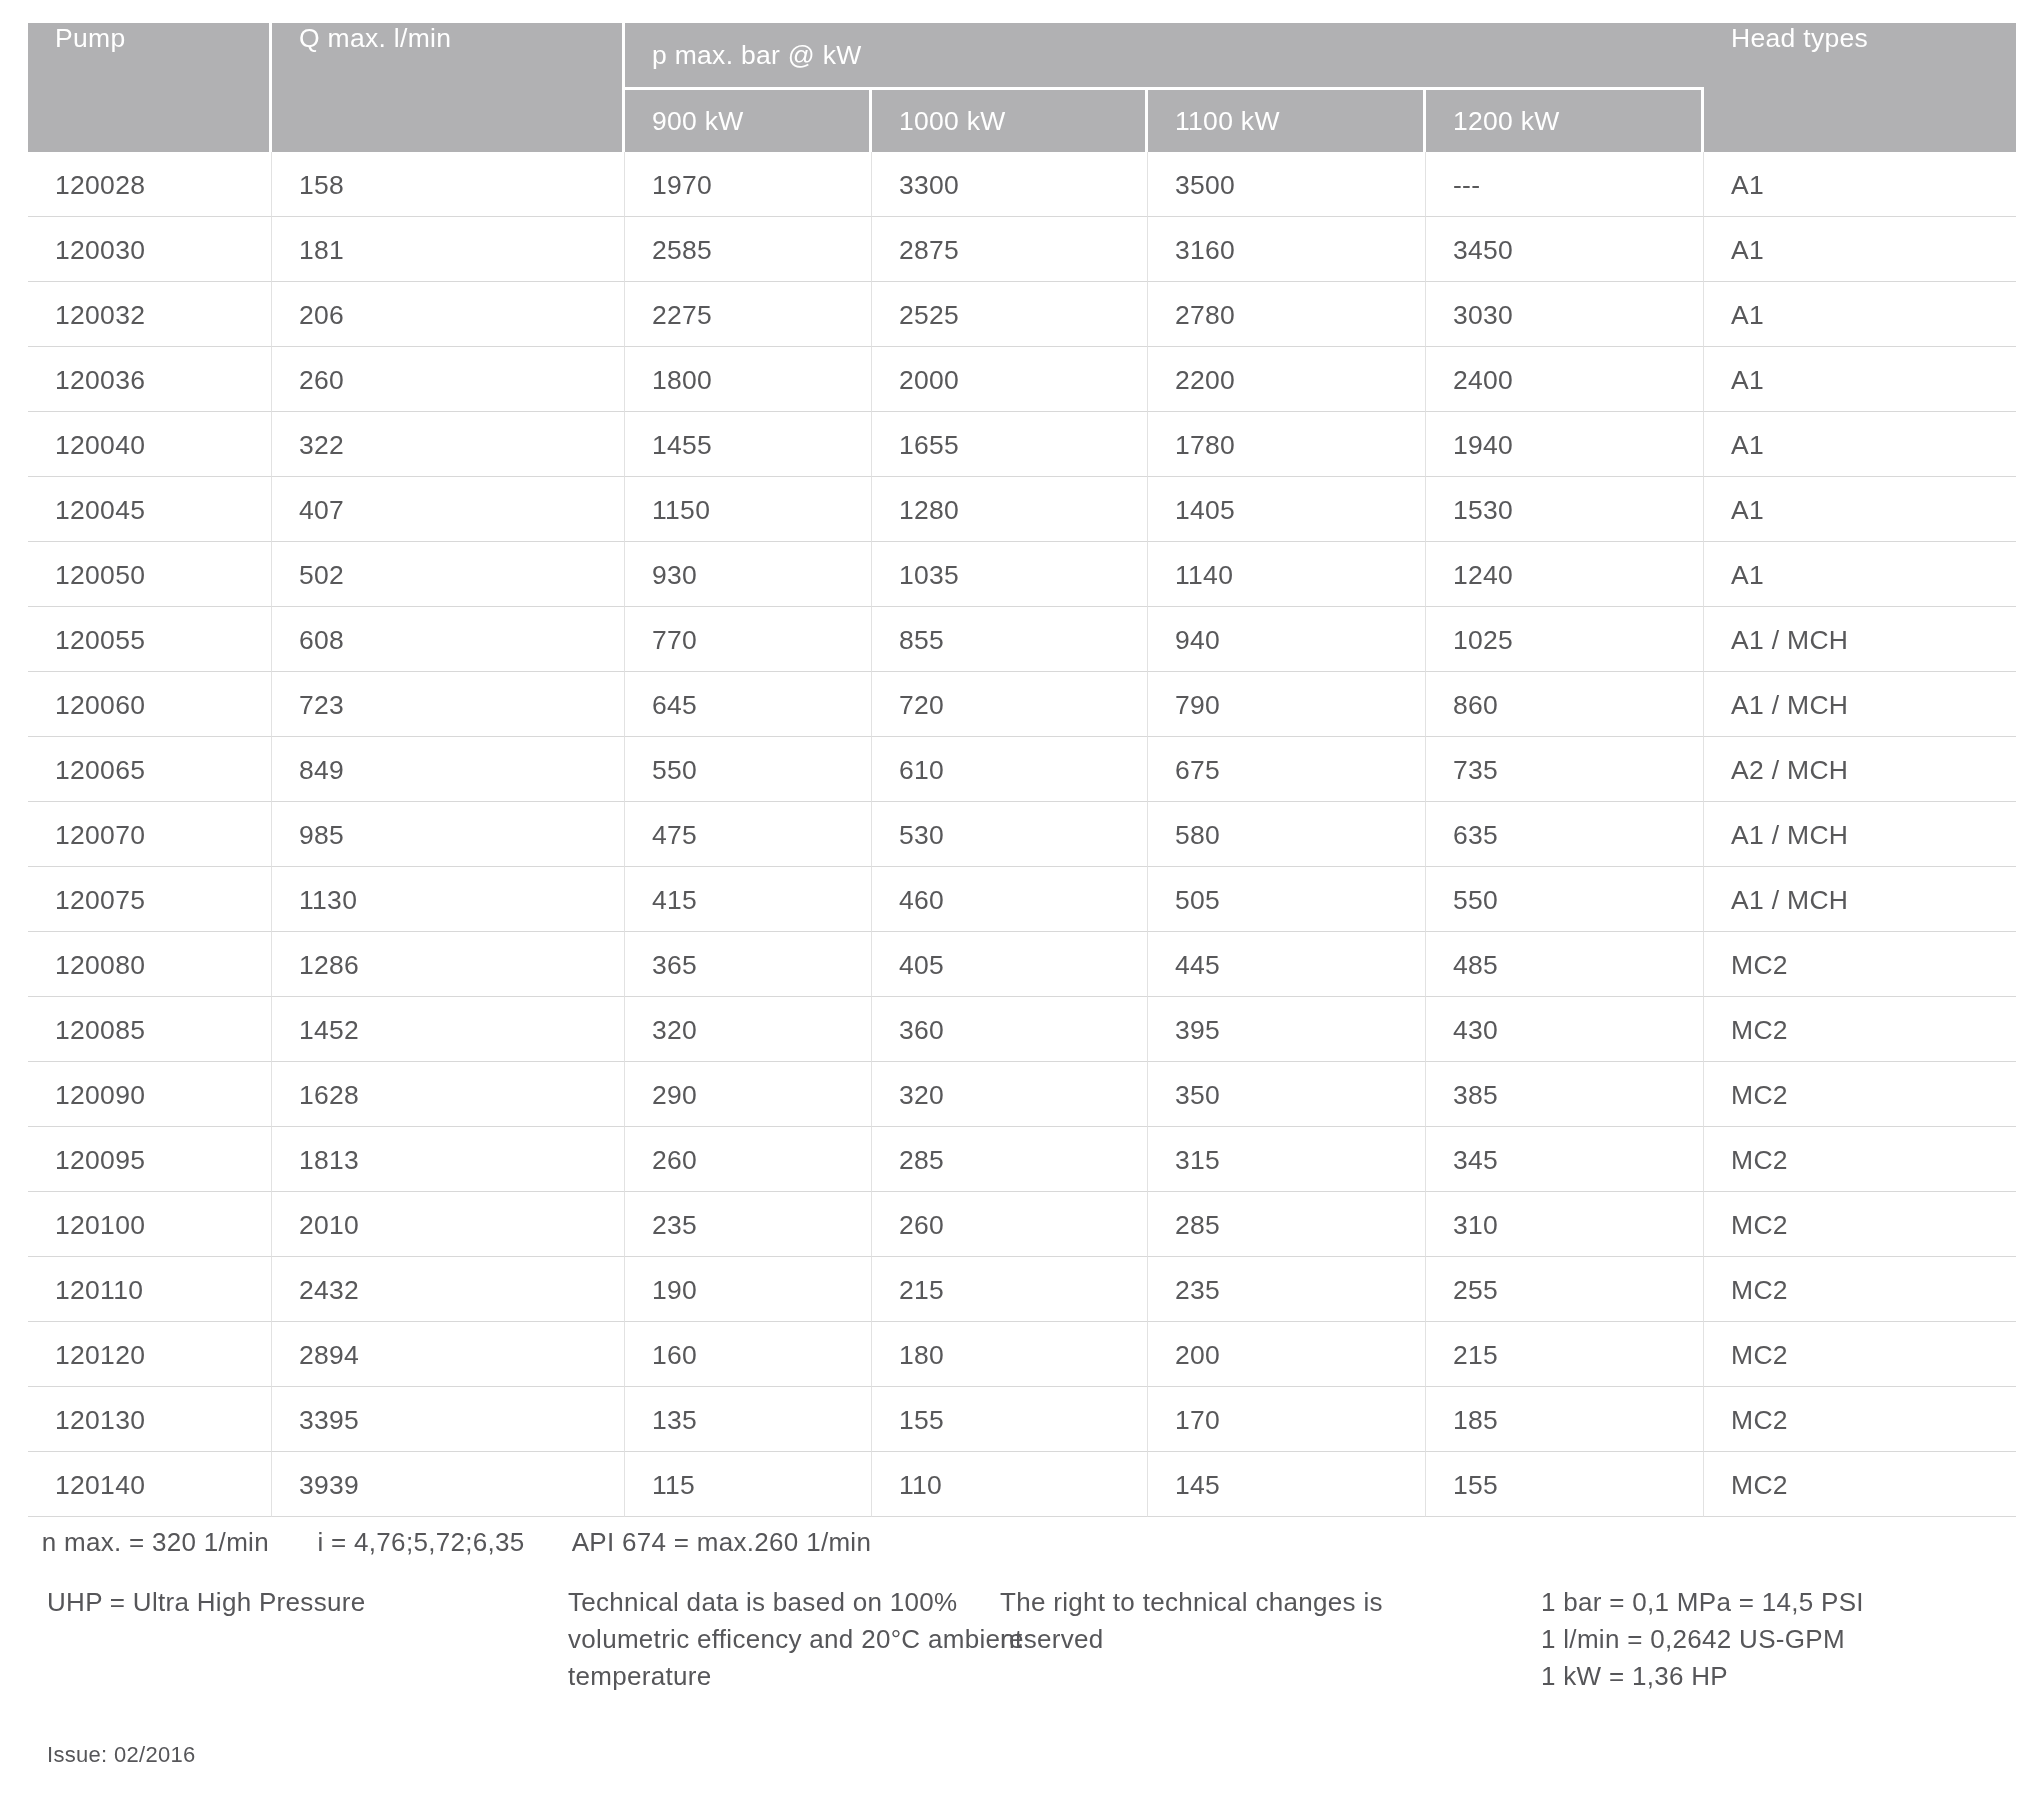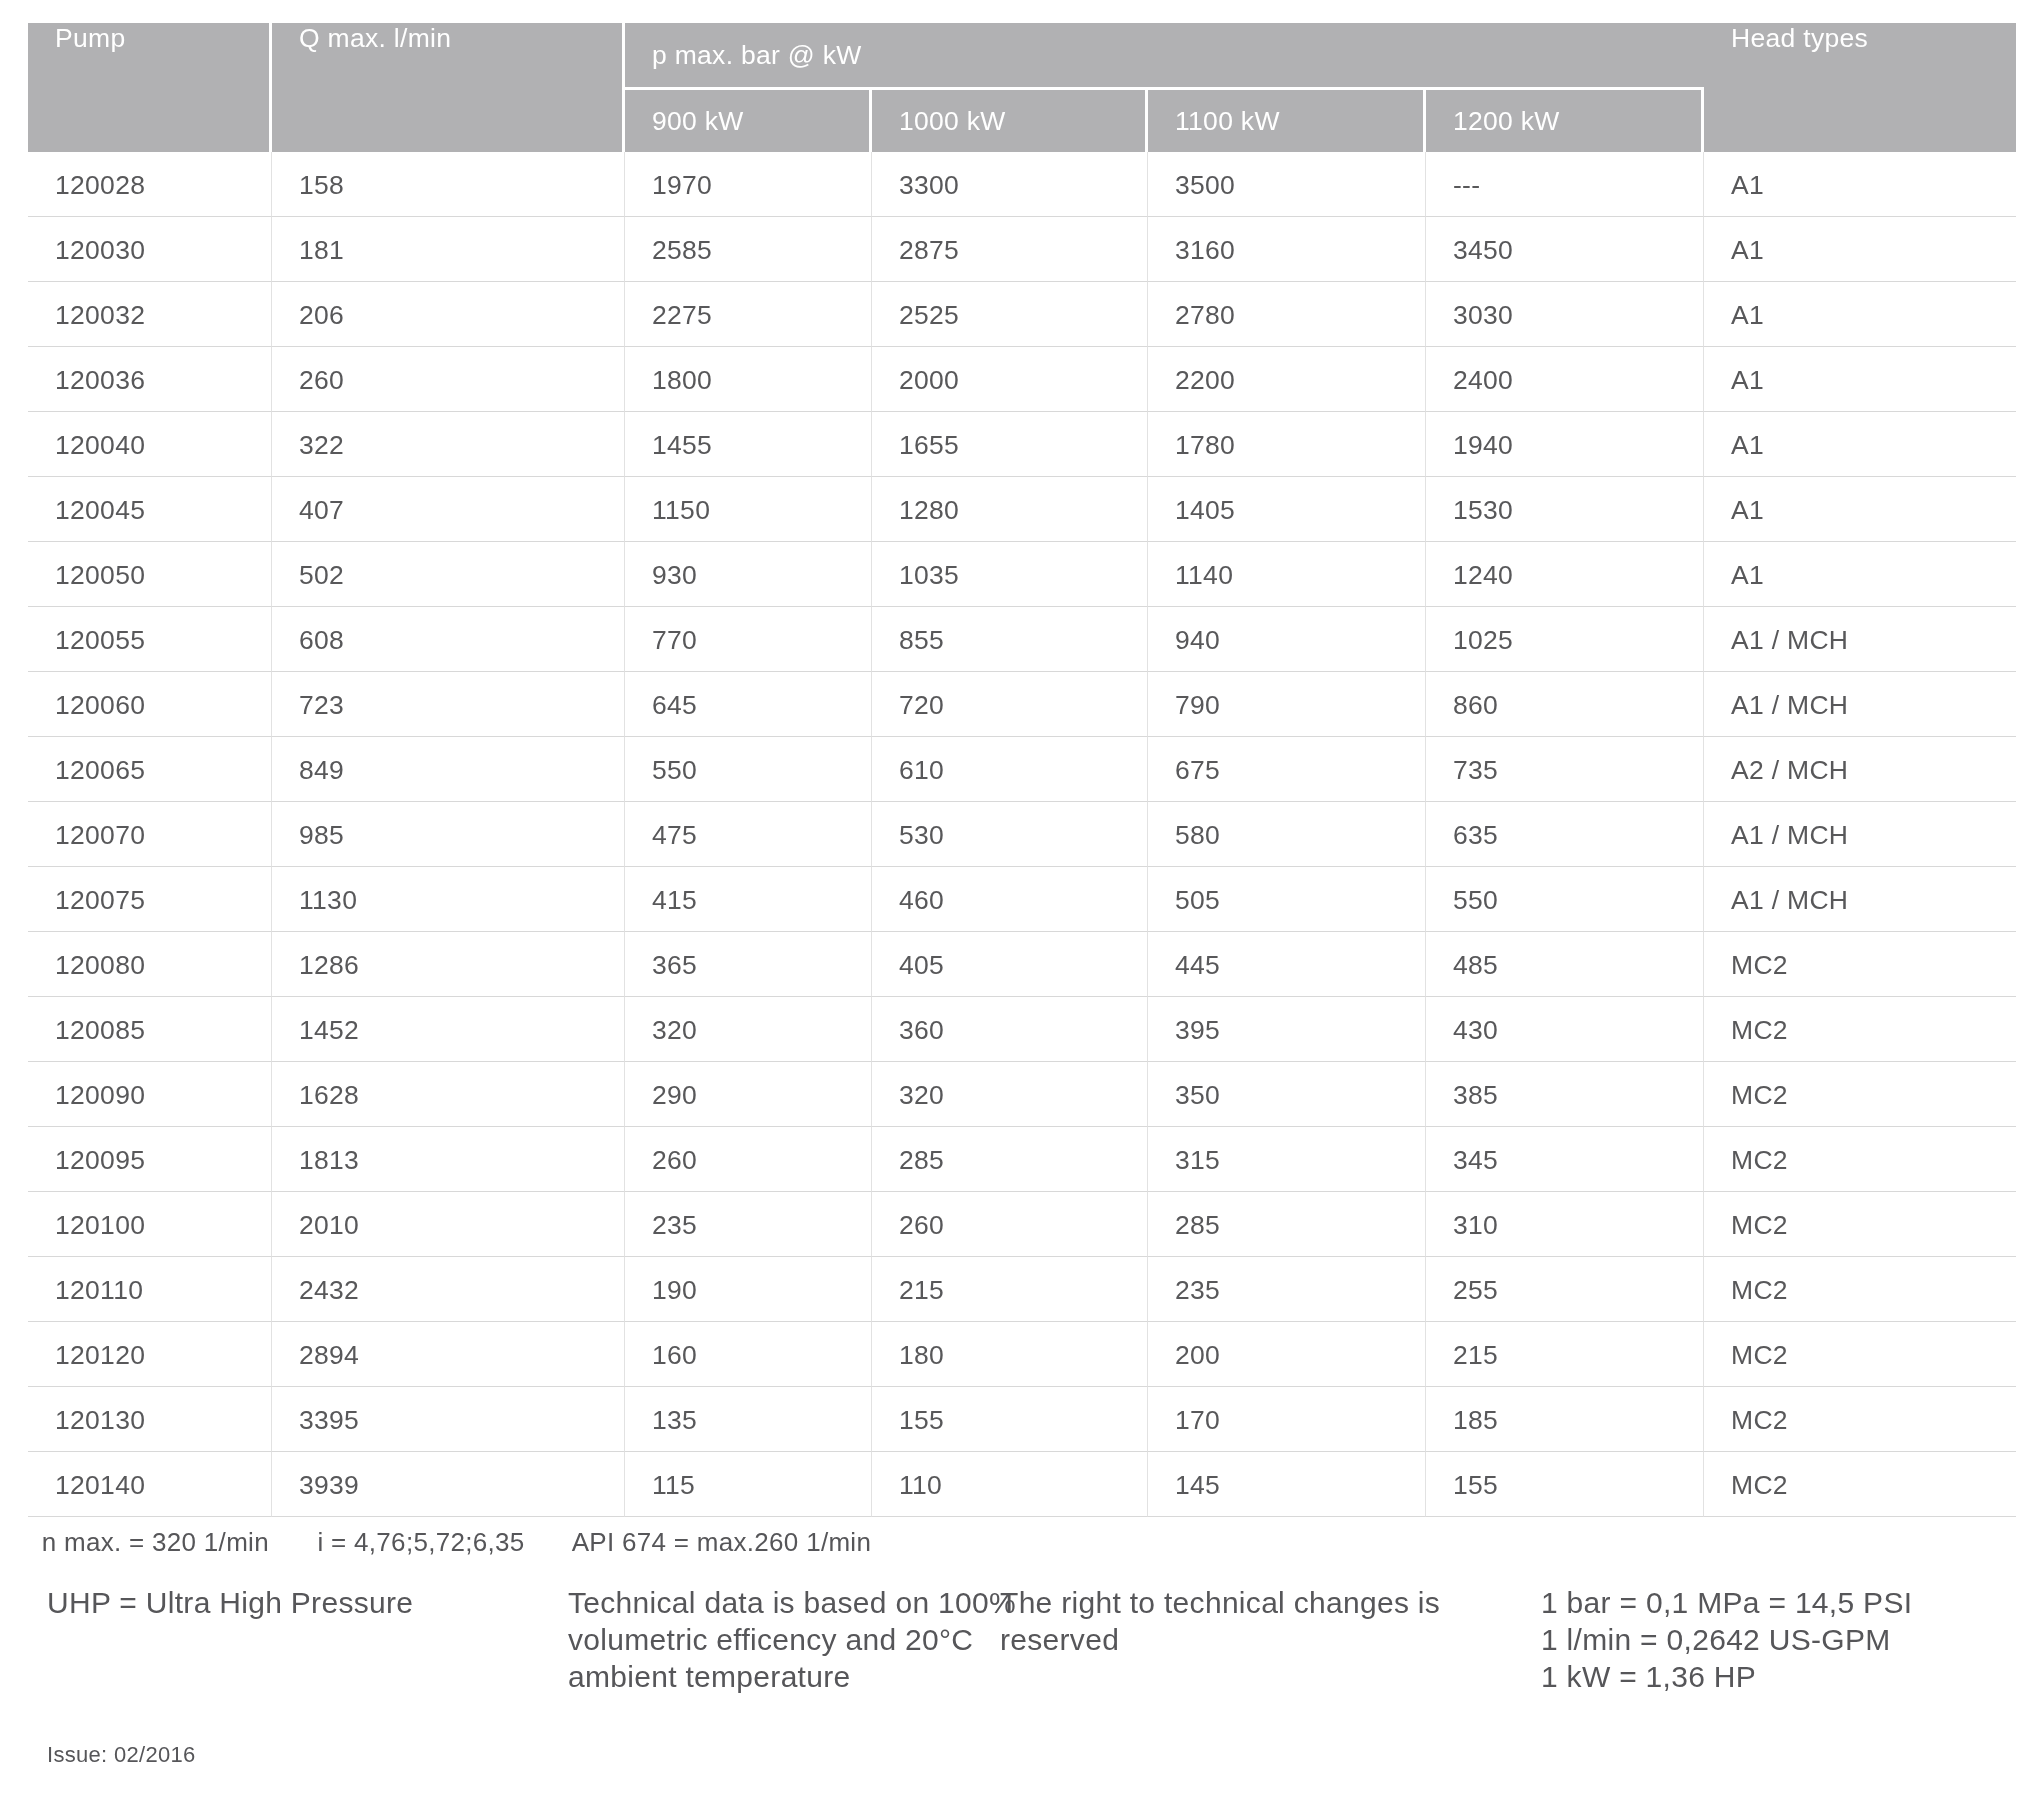--- a/index.html
+++ b/index.html
@@ -73,21 +73,21 @@
     font-size: 26px;
     color: #565659;
     letter-spacing: 0.3px;
   }
   .foot-line1 span { margin-right: 41px; }
   .foot-line1 span:last-child { margin-right: 12px; }
   .foot-cols {
     position: relative;
     margin-top: 26px;
     height: 120px;
-    font-size: 30px;
+    font-size: 26px;
     color: #565659;
     letter-spacing: 0.3px;
   }
   .fc { position: absolute; top: 0; line-height: 37px; }
   .fc-uhp { left: 19px; }
   .fc-tech { left: 540px; width: 458px; }
   .fc-rights { left: 972px; width: 479px; }
   .fc-conv { left: 1513px; }
   .fc-conv div { white-space: nowrap; }
   .issue {

